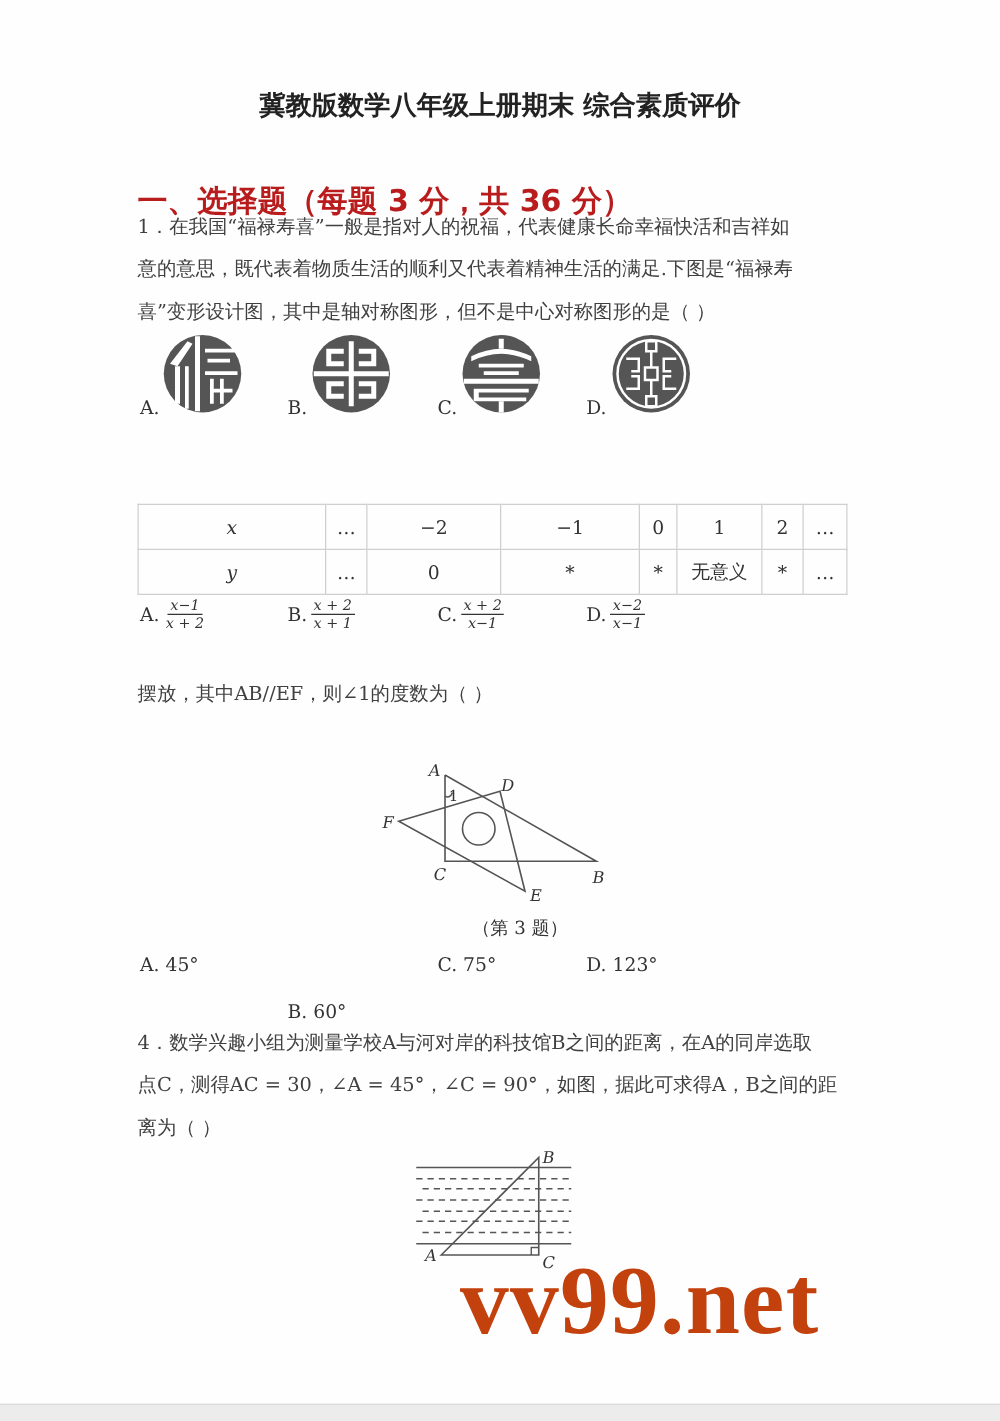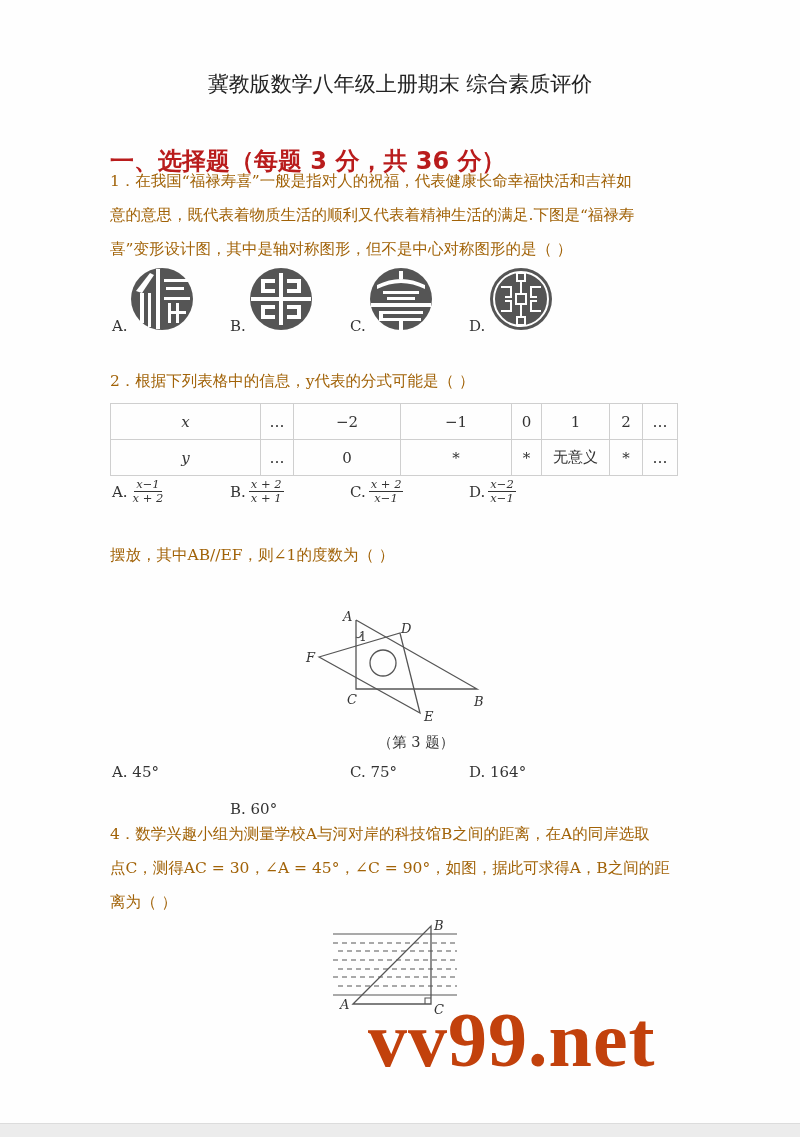--- a/index.html
+++ b/index.html
@@ -13,30 +13,30 @@
     position: absolute; left: 0; top: 0; width: 800px; height: 1123px;
     background: #fefefe;
   }
   .bottom-strip {
     position: absolute; left: 0; top: 1123px; width: 800px; height: 14px;
     background: #ececec; border-top: 1px solid #dcdcdc;
   }
   .title {
     position: absolute; left: 0; width: 800px; top: 70px; text-align: center;
     font-family: "DejaVu Sans", "Liberation Sans", sans-serif;
-    font-weight: normal; font-size: 21px; color: #222;
+    font-weight: bold; font-size: 21px; color: #222;
   }
   .section {
     position: absolute; left: 110px; top: 145px;
     font-family: "DejaVu Sans", "Liberation Sans", sans-serif;
     font-weight: bold; font-size: 24px; color: #b91c1c;
   }
   .para {
     position: absolute; left: 110px; width: 580px;
-    font-size: 15.5px; line-height: 34px; color: #a16207;
+    font-size: 15.5px; line-height: 34px; color: #404040;
   }
   .opt {
     position: absolute; font-size: 15px; color: #333;
     display: flex; align-items: center;
   }
   .frac {
     display: inline-flex; flex-direction: column; align-items: center;
     font-size: 11.5px; font-style: italic; line-height: 13px; margin-left: 3px; text-align: right;
   }
   .frac .num { border-bottom: 1px solid #333; padding: 0 2px; }
@@ -128,21 +128,20 @@
     <circle cx="32" cy="32" r="31" fill="#555"></circle>
     <circle cx="32" cy="32" r="27" fill="none" stroke="#fff" stroke-width="2"></circle>
     <rect x="28" y="6" width="8" height="8" fill="none" stroke="#fff" stroke-width="2"></rect>
     <rect x="28" y="50" width="8" height="8" fill="none" stroke="#fff" stroke-width="2"></rect>
     <rect x="27" y="27" width="10" height="10" fill="none" stroke="#fff" stroke-width="2"></rect>
     <path d="M12 20 h10 v10 h-6 M52 20 h-10 v10 h6 M12 44 h10 v-10 h-6 M52 44 h-10 v-10 h6" fill="none" stroke="#fff" stroke-width="2"></path>
     <rect x="31" y="14" width="2" height="13" fill="#fff"></rect>
     <rect x="31" y="37" width="2" height="13" fill="#fff"></rect>
   </svg>
 
-  <div class="para" style="top:364px;">2．根据下列表格中的信息，y代表的分式可能是（ ）</div>
 
   <table class="data">
     <tbody>
         <tr>
       <td class="it" style="width:149px;">x</td>
       <td style="width:32px;">…</td>
       <td style="width:106px;">−2</td>
       <td style="width:110px;">−1</td>
       <td style="width:29px;">0</td>
       <td style="width:67px;">1</td>
@@ -208,21 +207,21 @@
     <text x="57" y="99" font-size="13">C</text>
     <text x="184" y="101" font-size="13">B</text>
     <text x="134" y="116" font-size="13">E</text>
     <text x="69" y="36" font-size="12" style="font-style:normal">1</text>
   </svg>
   <div class="caption">（第 3 题）</div>
 
   <div class="opt" style="left:112px; top:763px;">A. 45°</div>
   <div class="opt" style="left:230px; top:763px;margin-top:37px;">B. 60°</div>
   <div class="opt" style="left:350px; top:763px;">C. 75°</div>
-  <div class="opt" style="left:469px; top:763px;">D. 164°</div>
+  <div class="opt" style="left:469px; top:763px;">D. 123°</div>
 
   <div class="para" style="top:817px;">
     <div>4．数学兴趣小组为测量学校A与河对岸的科技馆B之间的距离，在A的同岸选取</div>
     <div>点C，测得AC = 30，∠A = 45°，∠C = 90°，如图，据此可求得A，B之间的距</div>
     <div>离为（ ）</div>
   </div>
 
   <svg style="position:absolute; left:320px; top:910px;" width="160" height="110" viewBox="0 0 160 110">
     <g stroke="#555" stroke-width="1.1" fill="none">
       <line x1="13" y1="24" x2="137" y2="24"></line>

